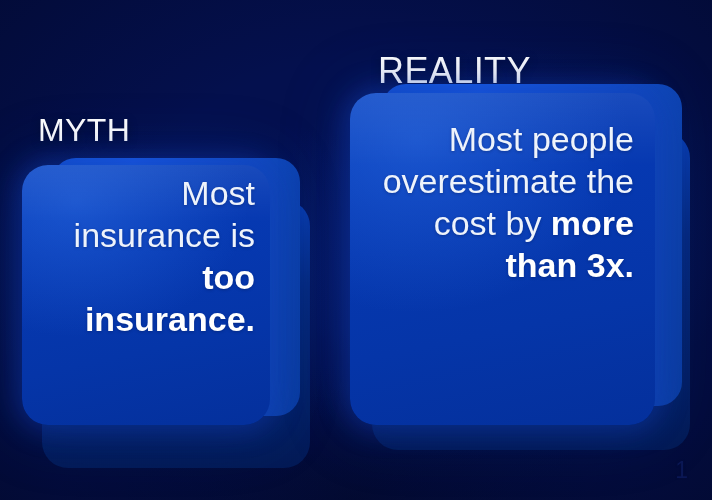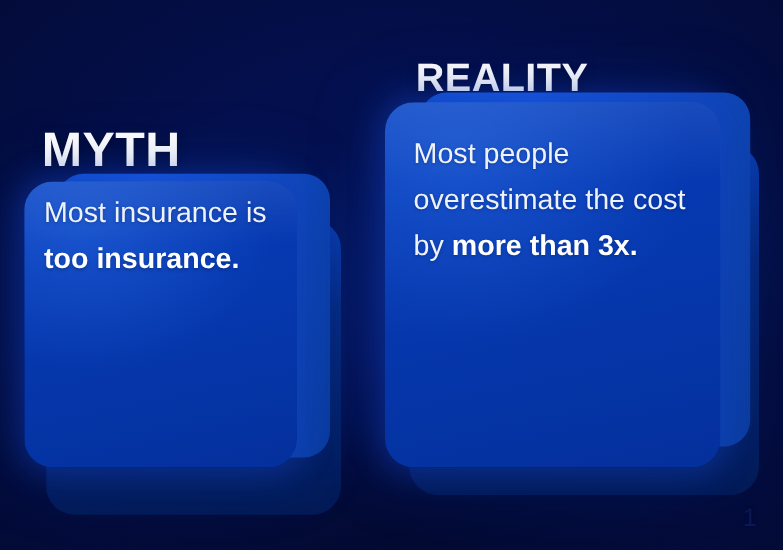--- a/index.html
+++ b/index.html
@@ -81,36 +81,37 @@
   
   #reality-card { left: 330px; top: 78px; width: 382px; height: 382px; }
   #reality-card .face-bottom { left: 24px; top: 32px; width: 318px; height: 318px; transform: translate(18px, 22px); }
   #reality-card .face-side   { left: 52px; top: 6px;  width: 300px; height: 322px; }
   #reality-card .face-front  { left: 20px; top: 15px; width: 305px; height: 332px; }
 
   
   .heading {
     position: absolute;
     color: #ffffff;
-    font-weight: bold;
+    font-weight: normal;
     letter-spacing: 0.4px;
     text-shadow: 0 2px 10px rgba(0,0,0,0.35);
     white-space: nowrap;
   }
-  #myth-heading    { left: 38px;  top: 112px; font-size: 44px; }
+  #myth-heading    { left: 38px;  top: 112px; font-size: 32px; }
   #reality-heading { left: 378px; top: 50px;  font-size: 36px; }
 
   
   .card-text {
     position: absolute;
     color: #eef3fb;
-    font-size: 26px;
+    font-size: 34px;
     line-height: 42px;
     font-weight: 400;
     text-shadow: 0 1px 3px rgba(0,20,70,0.35);
+    text-align: right;
   }
   .card-text b { font-weight: bold; color: #ffffff; }
   #myth-text    { left: 40px;  top: 172px; width: 215px; }
   #reality-text { left: 376px; top: 118px; width: 258px; }
 
   
   #page-number {
     position: absolute;
     right: 24px;
     bottom: 16px;

